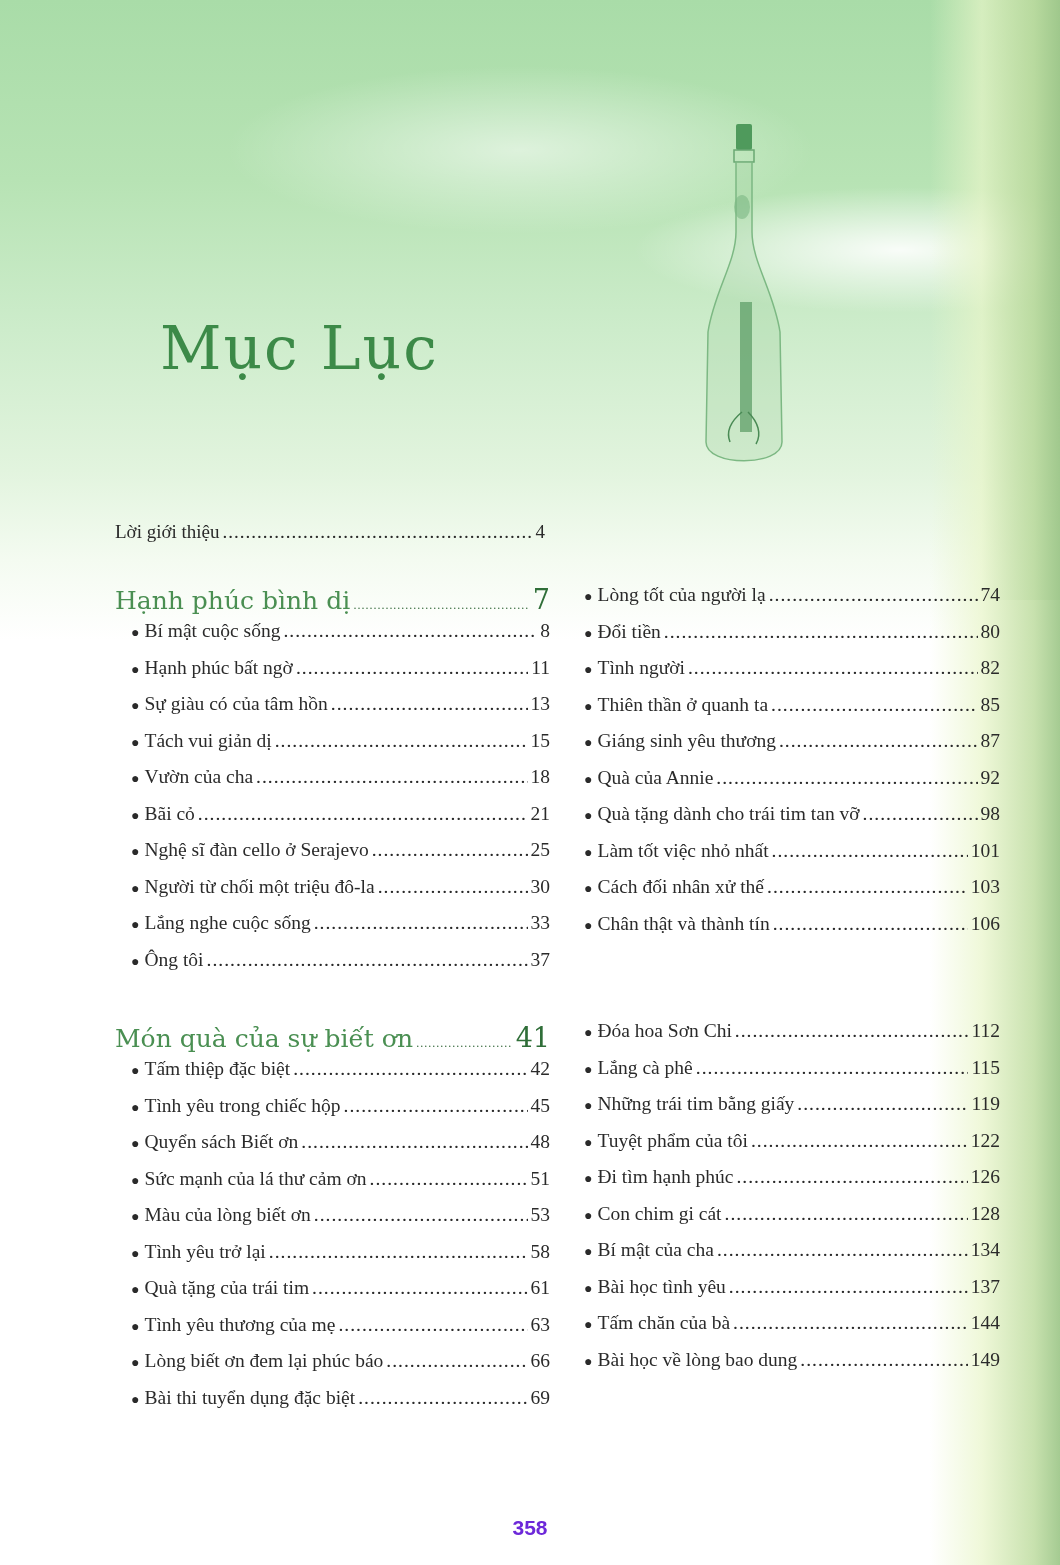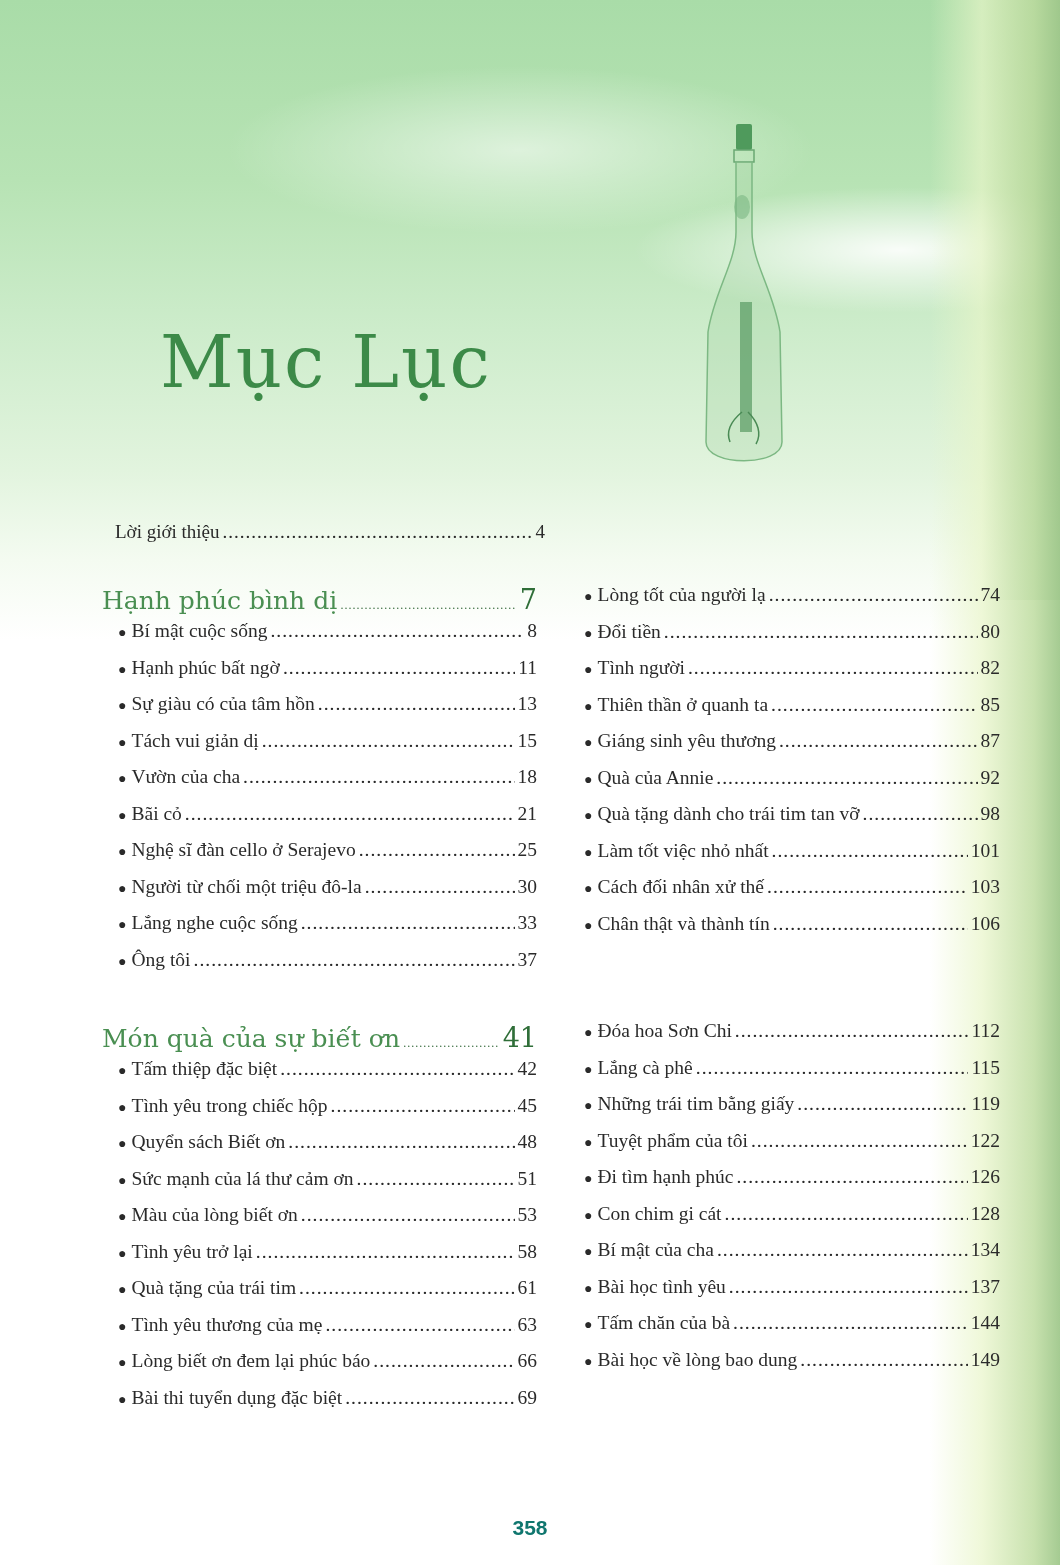--- a/index.html
+++ b/index.html
@@ -26,35 +26,35 @@
     .top-right-shadow {
       position: absolute; top: 0; right: 0; width: 80px; height: 600px;
       background: linear-gradient(90deg, rgba(120,180,120,0) 0%, rgba(110,170,110,0.5) 100%);
     }
     .bottle {
       position: absolute; left: 690px; top: 122px; width: 110px; height: 360px;
     }
     .title {
       position: absolute; left: 160px; top: 278px;
       font-family: "DejaVu Serif", serif;
-      font-size: 72px;
+      font-size: 60px;
       color: #3c8a48;
       letter-spacing: 2px;
       line-height: 1;
       font-weight: normal;
     }
     .intro {
       position: absolute; left: 115px; top: 521px; width: 430px;
       display: flex; align-items: flex-start;
       font-size: 19px;
     }
     .leader { flex: 1; overflow: hidden; white-space: nowrap; margin: 0 3px; letter-spacing: 1px; }
     .leader::after { content: "......................................................................................................................................................................"; }
     .col { position: absolute; width: 435px; }
-    .col.left { left: 102px; }
+    .col.left { left: 115px; }
     .col.right { left: 568px; width: 432px; }
     .section-head {
       display: flex; align-items: baseline;
       font-family: "DejaVu Serif", serif;
       color: #4a8f52;
       font-size: 25px;
       height: 36px;
     }
     .section-head .leader { font-size: 11px; color: #3c6e42; letter-spacing: 0.5px; }
     .section-head .pg { font-size: 27px; color: #2f6e38; }
@@ -65,21 +65,21 @@
       padding-left: 16px;
     }
     .item .bullet { margin-right: 5px; font-size: 14px; }
     .item .pg { min-width: 0; }
     .page-number {
       position: absolute; left: 0; width: 1060px; top: 1516px;
       text-align: center;
       font-family: "Liberation Sans", sans-serif;
       font-weight: bold;
       font-size: 21px;
-      color: #0f766e;
+      color: #6d28d9;
     }
   </style>
 </head>
 <body>
 
 <div class="page-bg"></div>
 <div class="top-right-shadow"></div>
 <div class="right-edge"></div>
 
 <svg class="bottle" viewBox="0 0 110 360" xmlns="http://www.w3.org/2000/svg">

